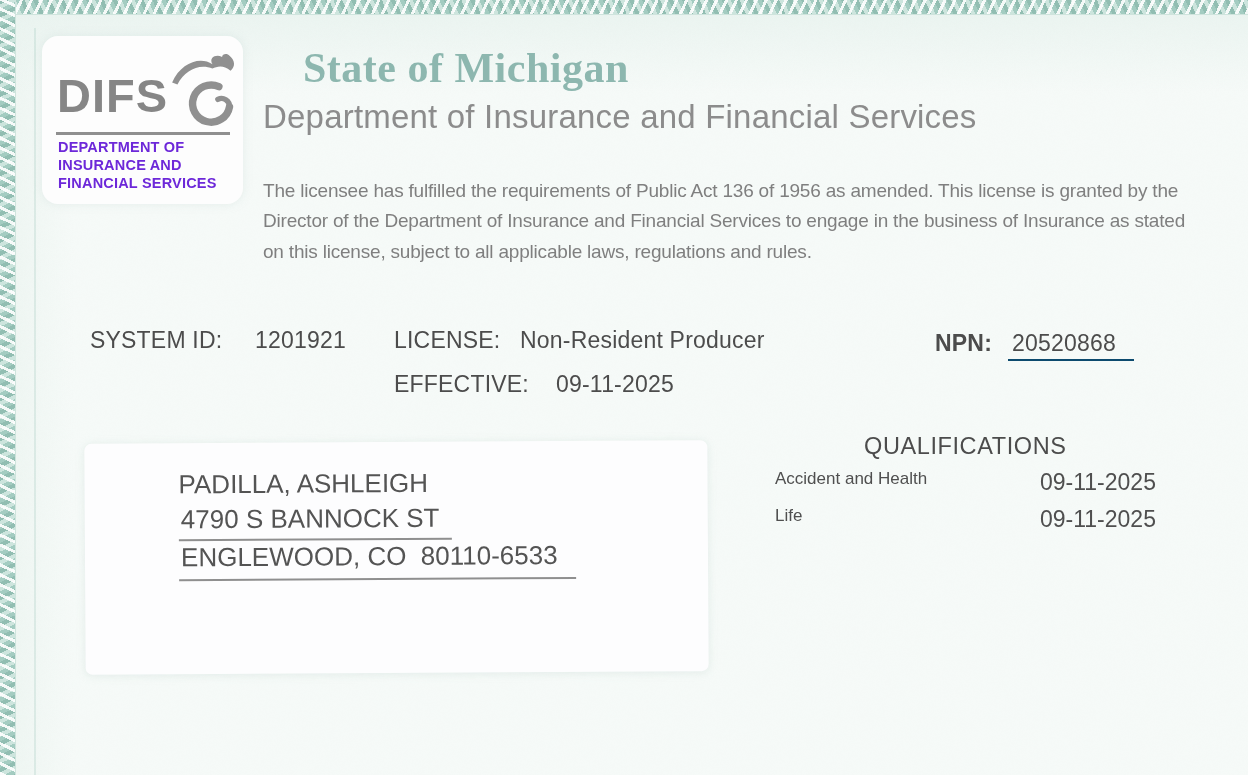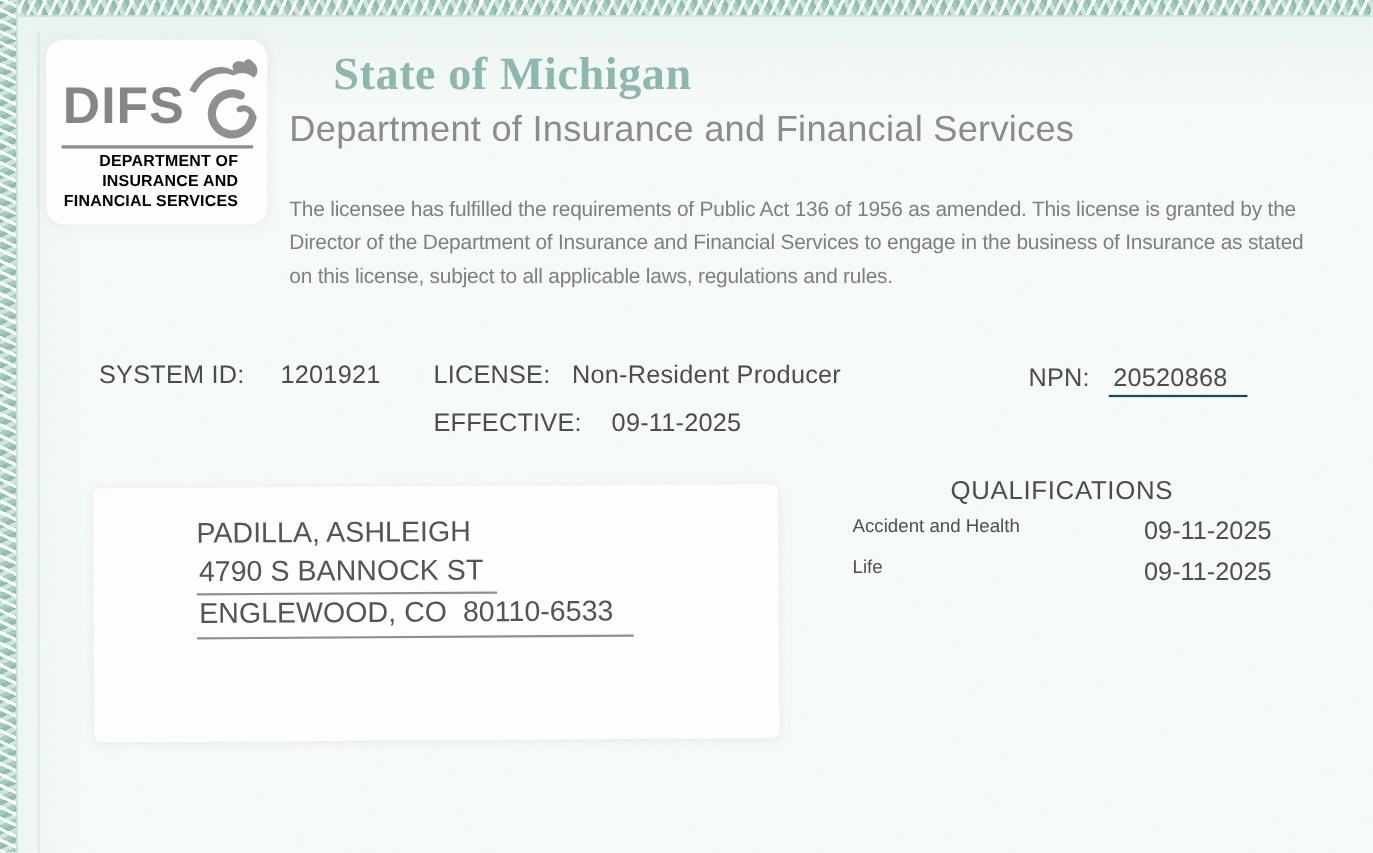--- a/index.html
+++ b/index.html
@@ -52,22 +52,22 @@
     font-size:47px; font-weight:bold; letter-spacing:1px; color:#868686;
     line-height:1;
   }
   .difs-emblem { position:absolute; left:128px; top:16px; }
   .difs-rule {
     position:absolute; left:14px; top:96px; width:174px; height:3px;
     background:#8f8f8f;
   }
   .logo-dept {
     position:absolute; left:16px; top:103px;
-    font-size:14.5px; font-weight:bold; color:#000000;
-    line-height:1.24; letter-spacing:.2px;text-align:right;
+    font-size:14.5px; font-weight:bold; color:#6d28d9;
+    line-height:1.24; letter-spacing:.2px;
   }
 
   
   .state-title {
     position:absolute; left:263px; top:44px;
     font-family:"Liberation Serif", serif; font-weight:600;
     font-size:42px; color:#8db7af; letter-spacing:.5px;margin-left:40px;
   }
   .dept-subtitle {
     position:absolute; left:263px; top:98px;
@@ -79,21 +79,21 @@
     position:absolute; left:263px; top:176px; width:922px;
     font-size:19px; line-height:1.6; color:#7f7f7f; letter-spacing:-.2px;
   }
 
   
   .field { position:absolute; font-size:23px; color:#4c4c4c; letter-spacing:.2px; white-space:nowrap; }
   .lab-system   { left:90px;  top:327px; }
   .val-system   { left:255px; top:327px; }
   .lab-license  { left:394px; top:327px; }
   .val-license  { left:520px; top:327px; }
-  .lab-npn      { left:935px; top:330px; }
+  .lab-npn      { left:935px; top:330px;font-weight:bold; }
   .val-npn      { left:1008px; top:330px; border-bottom:2px solid #0c4a6e; padding:0 18px 2px 4px; }
   .lab-effective{ left:394px; top:371px; }
   .val-effective{ left:556px; top:371px; }
 
   
   .qual-title {
     position:absolute; left:864px; top:433px;
     font-size:23.5px; color:#4c4c4c; letter-spacing:.6px;
   }
   .qual-name { position:absolute; left:775px; font-size:17px; color:#4f4f4f; }

